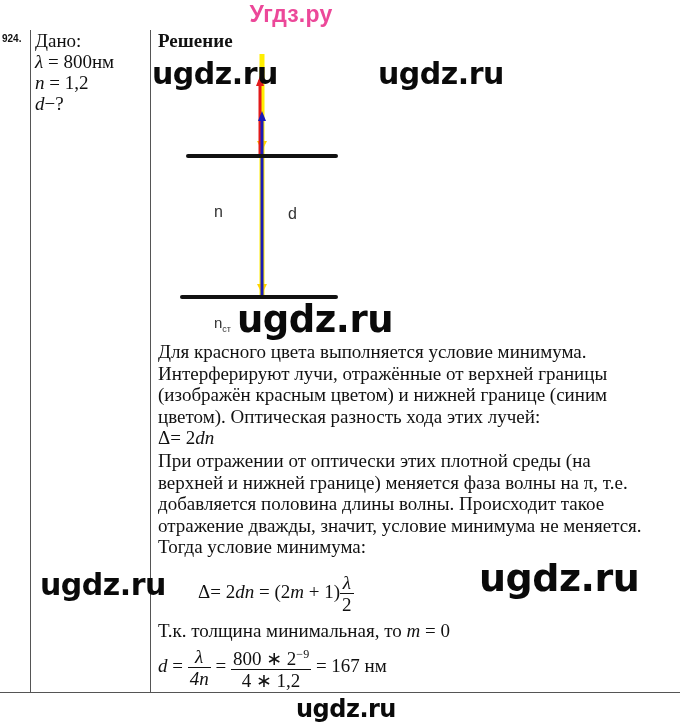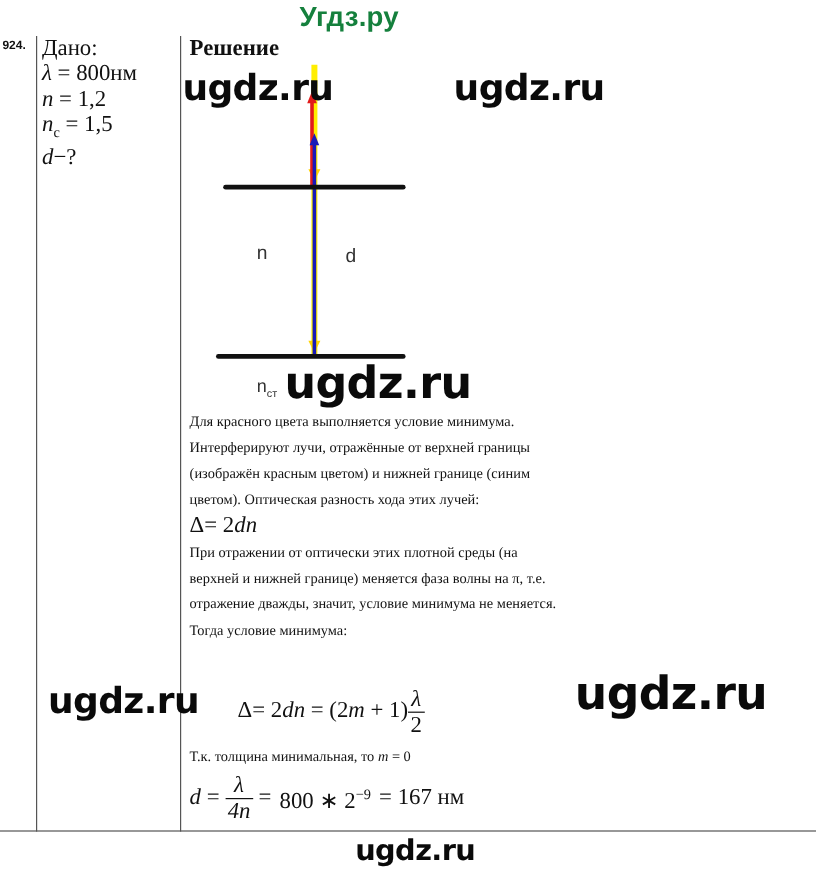--- a/index.html
+++ b/index.html
@@ -1,41 +1,41 @@
 <!DOCTYPE html>
 <html><head>
 <meta charset="utf-8">
 <style>
   html, body { margin: 0; padding: 0; background: #ffffff; }
   body { width: 680px; height: 725px; position: relative; overflow: hidden; color: #111; }
   .site-title {
     position: absolute; left: 0; top: 0; width: 582px; height: 28px;
     text-align: center; font-family: "Liberation Sans", sans-serif; font-weight: bold;
-    font-size: 23px; line-height: 28px; color: #15803d; letter-spacing: 0.2px;
+    font-size: 23px; line-height: 28px; color: #ec4899; letter-spacing: 0.2px;
   }
   .task-number {
     position: absolute; left: 2px; top: 33px; font-family: "Liberation Sans", sans-serif;
     font-weight: bold; font-size: 10px; color: #111;
   }
   .vline { position: absolute; background: #555; width: 1px; }
   .hline { position: absolute; background: #555; height: 1px; }
   .given {
     position: absolute; left: 35px; top: 30px; font-family: Liberation Serif, serif;
     font-size: 19px; line-height: 21px; color: #111;
   }
   .given div { white-space: nowrap; }
   .math-i { font-style: italic; }
   .sol-head {
     position: absolute; left: 158px; top: 30px; font-family: "Liberation Serif", serif;
     font-size: 19px; line-height: 22px; font-weight: bold;
   }
   .diagram { position: absolute; left: 150px; top: 40px; }
   .text-block {
     position: absolute; left: 158px; font-family: "Liberation Serif", serif;
-    font-size: 12px; line-height: 21.5px; color: #111; white-space: nowrap;
+    font-size: 19px; line-height: 21.5px; color: #111; white-space: nowrap;
   }
   .formula {
     position: absolute; left: 158px; font-family: "Liberation Serif", serif;
     font-size: 19px; color: #111; white-space: nowrap;
   }
   .frac { display: inline-block; vertical-align: middle; text-align: center; }
   .frac .num { display: block; padding: 0 2px; }
   .frac .den { display: block; border-top: 1px solid #111; padding: 0 2px; }
   .watermark {
     position: absolute; font-family: "DejaVu Sans", sans-serif; font-weight: bold;
@@ -51,21 +51,20 @@
 <div class="task-number">924.</div>
 
 <div class="vline" style="left:30px; top:30px; height:663px;"></div>
 <div class="vline" style="left:150px; top:30px; height:663px;"></div>
 <div class="hline" style="left:0; top:692px; width:680px;"></div>
 
 <div class="given">
   <div>Дано:</div>
   <div><span class="math-i">λ</span><span> = 800нм</span></div>
   <div><span class="math-i">n</span><span> = 1,2</span></div>
-  <div><span class="math-i">n</span><sub class="s">с</sub><span> = 1,5</span></div>
   <div><span class="math-i">d</span><span>−?</span></div>
 </div>
 
 <div class="sol-head">Решение</div>
 
 <div class="diagram">
   <svg width="240" height="290" viewBox="0 0 240 290">
 
     <line x1="112" y1="14" x2="112" y2="258" stroke="#ffee00" stroke-width="5"></line>
     <polygon points="107,101 117,101 112,111" fill="#ffd400"></polygon>
@@ -92,34 +91,35 @@
   <div>цветом). Оптическая разность хода этих лучей:</div>
 </div>
 
 <div class="formula" style="top:427px; line-height:22px;">
   <span>Δ= 2</span><span class="math-i">dn</span>
 </div>
 
 <div class="text-block" style="top:450px;">
   <div>При отражении от оптически этих плотной среды (на</div>
   <div>верхней и нижней границе) меняется фаза волны на π, т.е.</div>
+  <div>добавляется половина длины волны. Происходит такое</div>
   <div>отражение дважды, значит, условие минимума не меняется.</div>
   <div>Тогда условие минимума:</div>
 </div>
 
 <div class="formula" style="top:572px;margin-left:40px;">
   <span>Δ= 2</span><span class="math-i">dn</span><span> = (2</span><span class="math-i">m</span><span> + 1)</span><span class="frac" style="line-height:21px;"><span class="num math-i">λ</span><span class="den">2</span></span>
 </div>
 
 <div class="text-block" style="top:620px;">
   <span>Т.к. толщина минимальная, то </span><span class="math-i">m</span><span> = 0</span>
 </div>
 
 <div class="formula" style="top:644px;">
-  <span class="math-i">d</span><span> = </span><span class="frac" style="line-height:21px;"><span class="num math-i">λ</span><span class="den math-i">4n</span></span><span> = </span><span class="frac" style="line-height:21px;"><span class="num"><span>800 ∗ 2</span><sup style="font-size:12px;">−9</sup></span></span><span> = 167 нм</span>
+  <span class="math-i">d</span><span> = </span><span class="frac" style="line-height:21px;"><span class="num math-i">λ</span><span class="den math-i">4n</span></span><span> = </span><span class="frac" style="line-height:21px;"><span class="num"><span>800 ∗ 2</span><sup style="font-size:12px;">−9</sup></span><span class="den">4 ∗ 1,2</span></span><span> = 167 нм</span>
 </div>
 
 <div class="watermark" style="left:152px; top:56px; font-size:30px;">ugdz.ru</div>
 <div class="watermark" style="left:378px; top:56px; font-size:30px;">ugdz.ru</div>
 <div class="watermark" style="left:237px; top:298px; font-size:37px;">ugdz.ru</div>
 <div class="watermark" style="left:40px; top:567px; font-size:30px;">ugdz.ru</div>
 <div class="watermark" style="left:479px; top:556px; font-size:38px;">ugdz.ru</div>
 <div class="watermark" style="left:296px; top:695px; font-size:24px;">ugdz.ru</div>
 
 </body></html>

